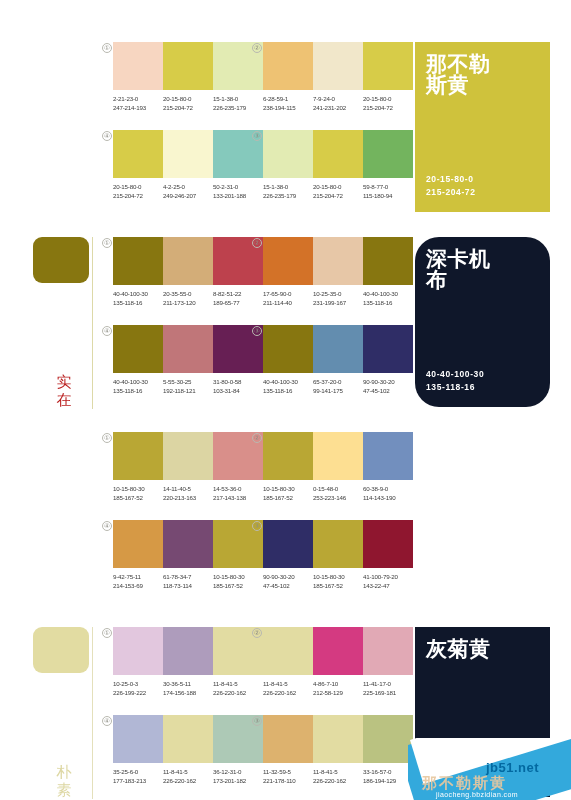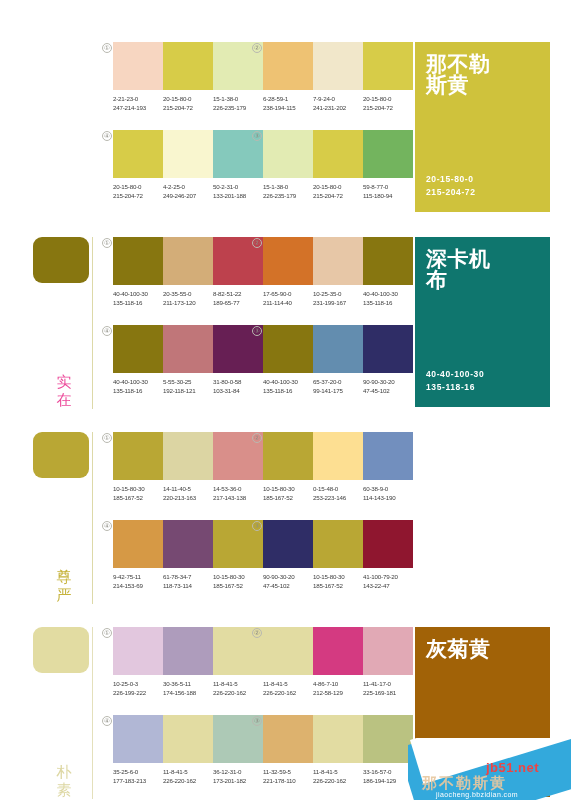--- a/index.html
+++ b/index.html
@@ -151,21 +151,21 @@
     position: absolute;
     left: 2px; top: 2px;
     width: 230px; height: 46px;
     background: #ffffff;
     transform: rotate(-17deg);
     transform-origin: left top;
   }
   .wm-url {
     position: absolute;
     left: 78px; top: 22px;
-    color: #ef4444;
+    color: #0369a1;
     font-size: 13px;
     font-weight: bold;
     font-family: "Liberation Sans", sans-serif;
     letter-spacing: 0.5px;
   }
   .wm-cn {
     position: absolute;
     left: 14px; top: 36px;
     color: #e8c8a0;
     font-size: 15px;
@@ -283,21 +283,21 @@
           <div class="panel-codes">
             <span>20-15-80-0</span>
             <span>215-204-72</span>
           </div>
         </div>
       </div>
       <div class="section sec-1">
         <div class="rail">
           <div class="rail-swatch" style="background: rgb(135, 118, 16);"></div>
           <div class="rail-line" style="background: rgb(221, 217, 168);"></div>
-          <div class="rail-label" style="color: #ec4899;">实在</div>
+          <div class="rail-label" style="color: #b91c1c;">实在</div>
         </div>
         <div class="group g-col-0 g-row-0">
           <div class="group-num">①</div>
           <div class="swatch-row">
             <div class="swatch" style="background: rgb(135, 118, 16);"></div>
             <div class="swatch" style="background: rgb(211, 173, 120);"></div>
             <div class="swatch" style="background: rgb(189, 65, 77);"></div>
           </div>
           <div class="code-row">
             <div class="code-cell">
@@ -373,34 +373,29 @@
             <div class="code-cell">
               <span class="code-cmyk">65-37-20-0</span>
               <span class="code-rgb">99-141-175</span>
             </div>
             <div class="code-cell">
               <span class="code-cmyk">90-90-30-20</span>
               <span class="code-rgb">47-45-102</span>
             </div>
           </div>
         </div>
-        <div class="panel" style="background: #0f766e;">
+        <div class="panel" style="background: #0f172a; border-radius: 24px;">
           <div class="panel-title">深卡机布</div>
           <div class="panel-codes">
             <span>40-40-100-30</span>
             <span>135-118-16</span>
           </div>
         </div>
       </div>
       <div class="section sec-2">
-        <div class="rail">
-          <div class="rail-swatch" style="background: rgb(185, 167, 52);"></div>
-          <div class="rail-line" style="background: rgb(221, 217, 168);"></div>
-          <div class="rail-label" style="color: rgb(198, 179, 60);">尊严</div>
-        </div>
         <div class="group g-col-0 g-row-0">
           <div class="group-num">①</div>
           <div class="swatch-row">
             <div class="swatch" style="background: rgb(185, 167, 52);"></div>
             <div class="swatch" style="background: rgb(220, 213, 163);"></div>
             <div class="swatch" style="background: rgb(217, 143, 138);"></div>
           </div>
           <div class="code-row">
             <div class="code-cell">
               <span class="code-cmyk">10-15-80-30</span>
@@ -570,21 +565,21 @@
             <div class="code-cell">
               <span class="code-cmyk">11-8-41-5</span>
               <span class="code-rgb">226-220-162</span>
             </div>
             <div class="code-cell">
               <span class="code-cmyk">33-16-57-0</span>
               <span class="code-rgb">186-194-129</span>
             </div>
           </div>
         </div>
-        <div class="panel" style="background: #a16207;">
+        <div class="panel" style="background: #0f172a;">
           <div class="panel-title">灰菊黄</div>
           <div class="panel-codes">
             <span>11-8-41-5</span>
             <span>226-220-162</span>
           </div>
         </div>
       </div>
     </div>
 
   <div class="watermark">

